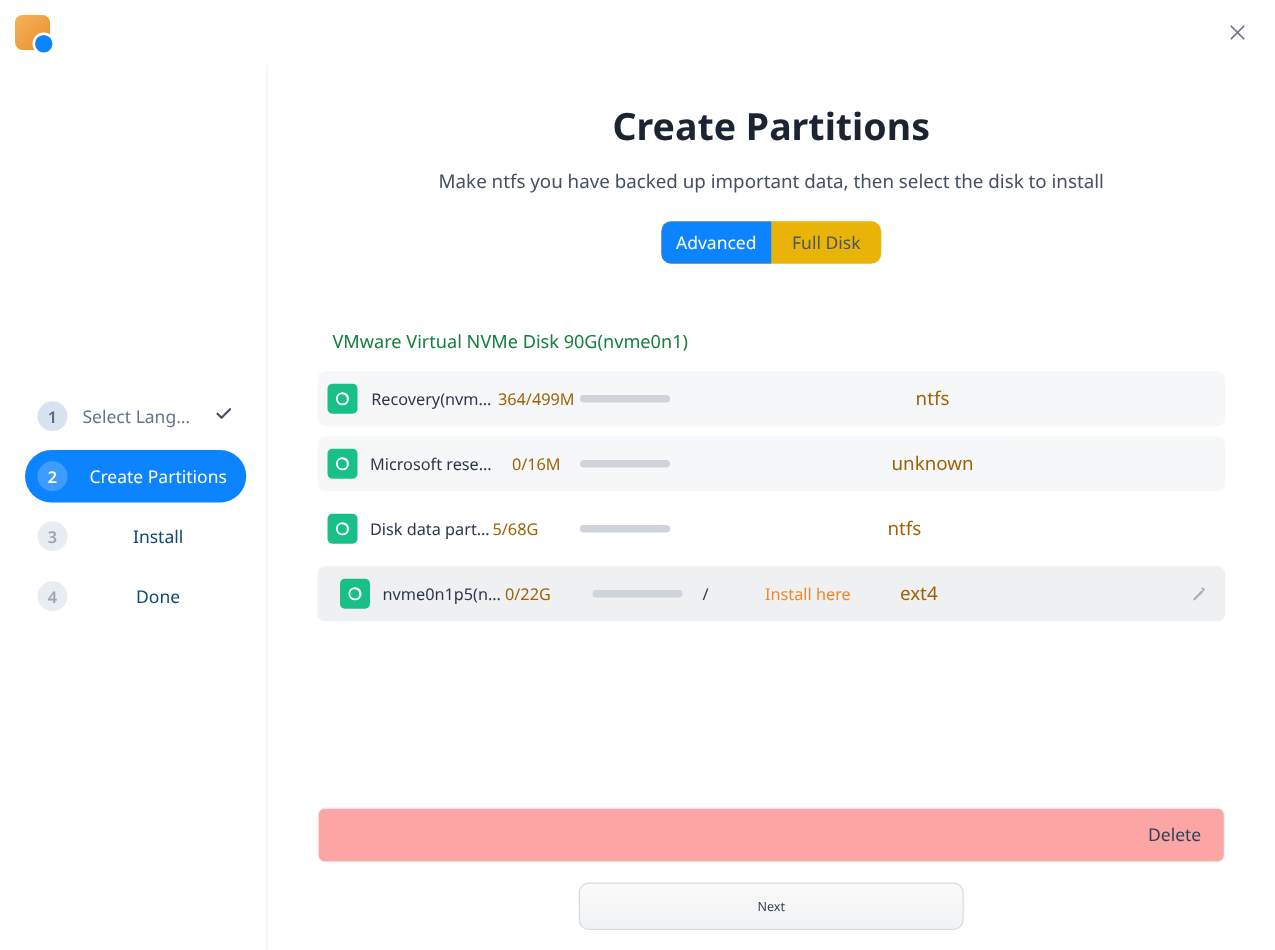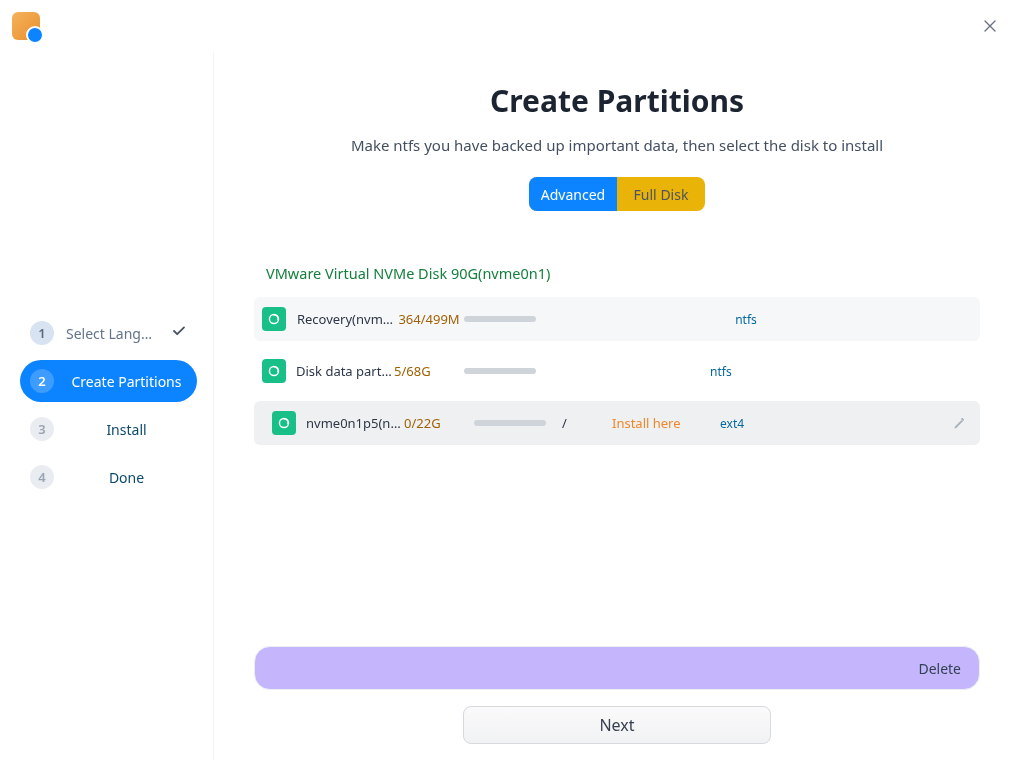--- a/index.html
+++ b/index.html
@@ -39,27 +39,27 @@
   .pic { width:24px; height:24px; border-radius:4px; background:#18c088; display:flex; align-items:center; justify-content:center; margin-right:10px; flex:0 0 24px; }
   .pic.win { background:#19b0f0; }
   .pic svg { width:14px; height:14px; display:block; }
   .name { width:98px; font-size:13px; color:#2d3748; white-space:nowrap; overflow:hidden; text-overflow:ellipsis; }
   .size { width:70px; font-size:13px; color:#a16207; }
   .bar-wrap { width:82px; display:flex; align-items:center; gap:6px; }
   .bar { width:72px; height:6px; border-radius:3px; background:#cfd4da; overflow:hidden; }
   .bar .fill { height:100%; background:#1757ff; }
   .mount { width:56px; font-size:13px; color:#2d3748; padding-left:6px; }
   .hint { width:108px; font-size:13px; color:#f0882a; }
-  .fs { width:72px; font-size:12px; color:#0369a1; }
+  .fs { width:72px; font-size:15px; color:#a16207; }
   .edit { margin-left:auto; color:#a8b0bb; display:flex; align-items:center; }
 
   .footer { margin-top:auto; padding: 0 0 10px 0; }
-  .toolbar { height:44px; background:#c4b5fd; border:1px solid #eceef1; border-radius:16px; display:flex; align-items:center; justify-content:flex-end; padding:0 18px; margin-bottom:12px; }
+  .toolbar { height:44px; background:#fca5a5; border:1px solid #eceef1; border-radius:6px; display:flex; align-items:center; justify-content:flex-end; padding:0 18px; margin-bottom:12px; }
   .toolbar .link { color:#334155; font-size:14px; background:none; border:none; cursor:pointer; }
-  .next-btn { display:block; margin:16px auto 6px; width:308px; height:38px; border-radius:8px; border:1px solid #d6d9de; background:linear-gradient(#fafafa,#f1f2f4); color:#374151; font-size:16px; cursor:pointer; }
+  .next-btn { display:block; margin:16px auto 6px; width:308px; height:38px; border-radius:8px; border:1px solid #d6d9de; background:linear-gradient(#fafafa,#f1f2f4); color:#374151; font-size:10px; cursor:pointer; }
 </style>
 </head>
 <body>
 
 <div class="window">
   <div class="titlebar">
     <div class="app-icon">
       <svg class="arrow" viewBox="0 0 10 10">
           <path d="M5 2v5M3 5l2 2 2-2" stroke="#fff" stroke-width="1.4" fill="none" stroke-linecap="round" stroke-linejoin="round"></path>
         </svg>
@@ -115,20 +115,36 @@
               </span>
               <span class="name">Recovery(nvm…</span>
               <span class="size">364/499M</span>
               <span class="bar-wrap">
                 <span class="bar"><span class="fill" style="width:73%"></span></span>
               </span>
               <span class="mount"></span>
               <span class="hint"></span>
               <span class="fs">ntfs</span>
             </div>
+            <div class="row alt">
+              <span class="pic ">
+                <svg viewBox="0 0 16 16">
+                  <circle cx="8" cy="8" r="5.2" stroke="#fff" stroke-width="1.6" fill="none"></circle>
+                  <path d="M8 3.2A4.8 4.8 0 0 1 12.6 9" stroke="#fff" stroke-width="1.6" fill="none" stroke-linecap="round"></path>
+                </svg>
+              </span>
+              <span class="name">Microsoft reser…</span>
+              <span class="size">0/16M</span>
+              <span class="bar-wrap">
+                <span class="bar"><span class="fill" style="width:0%"></span></span>
+              </span>
+              <span class="mount"></span>
+              <span class="hint"></span>
+              <span class="fs">unknown</span>
+            </div>
             <div class="row">
               <span class="pic ">
                 <svg viewBox="0 0 16 16">
                   <circle cx="8" cy="8" r="5.2" stroke="#fff" stroke-width="1.6" fill="none"></circle>
                   <path d="M8 3.2A4.8 4.8 0 0 1 12.6 9" stroke="#fff" stroke-width="1.6" fill="none" stroke-linecap="round"></path>
                 </svg>
               </span>
               <span class="name">Disk data part…</span>
               <span class="size">5/68G</span>
               <span class="bar-wrap">

